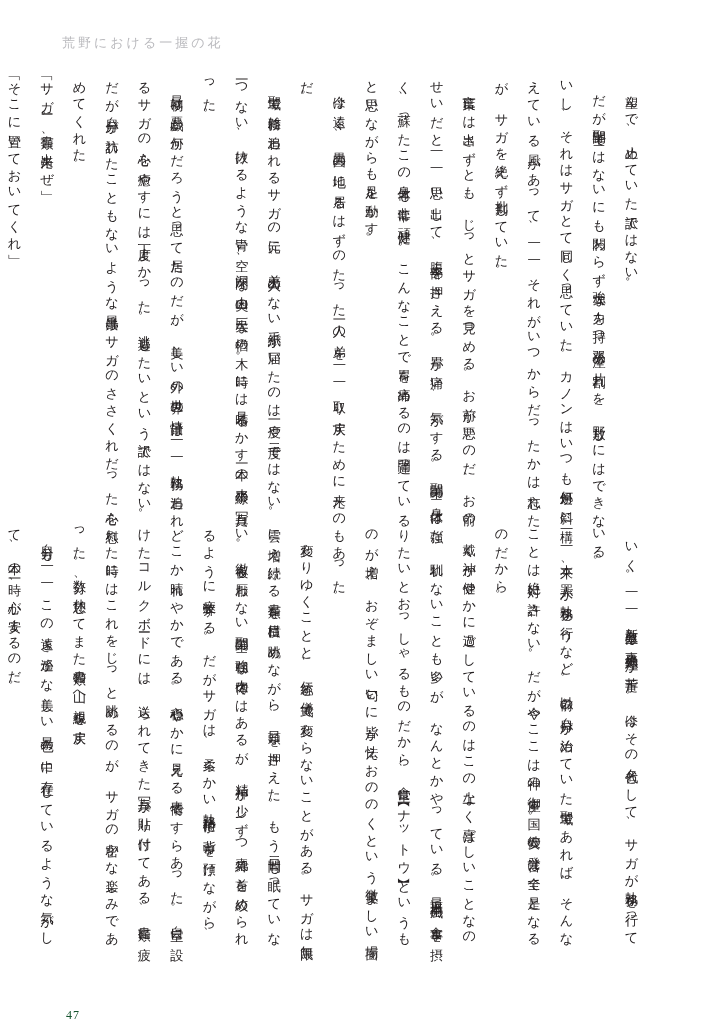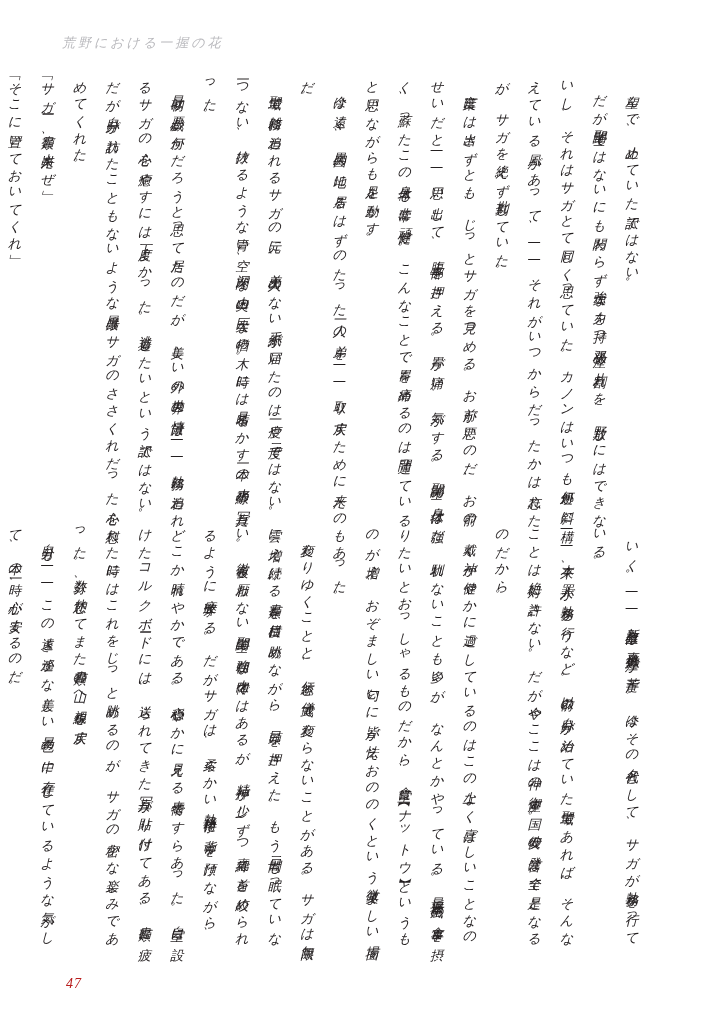--- a/index.html
+++ b/index.html
@@ -9,42 +9,41 @@
   }
   body {
     font-family: "Liberation Serif", "DejaVu Serif", serif;
   }
   .page {
     position: relative;
     width: 722px;
     height: 1024px;
     background: #ffffff;
     overflow: hidden;
-    font-style: italic;
   }
 
   
   .running-head {
     position: absolute;
     left: 62px;
     top: 34px;
     font-size: 13px;
     letter-spacing: 3px;
     color: #b9b9bd;
     white-space: nowrap;
     font-family: "DejaVu Serif", "Liberation Serif", serif;
   }
 
   
   .folio {
     position: absolute;
     left: 66px;
-    top: 976px;
-    font-size: 14px;
-    color: #b91c1c;
+    top: 1008px;
+    font-size: 12px;
+    color: #14532d;
     letter-spacing: 1px;
     font-family: "Liberation Serif", "DejaVu Serif", serif;
   }
 
   
   .vblock {
     position: absolute;
     writing-mode: vertical-rl;
     -webkit-writing-mode: vertical-rl;
     text-orientation: upright;

